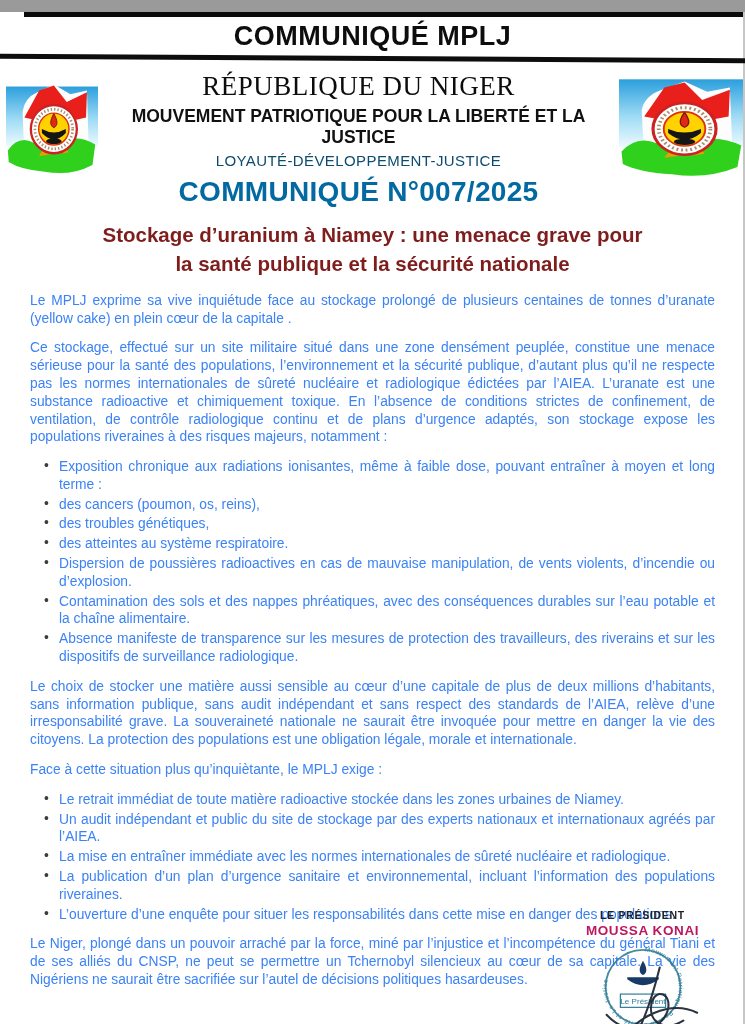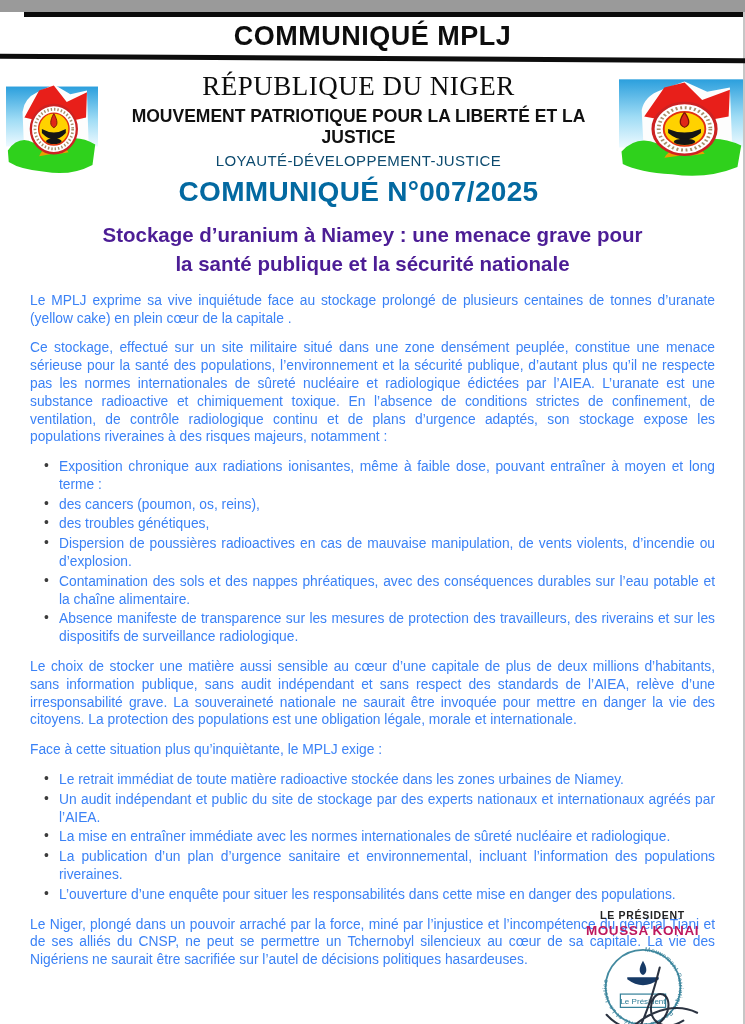--- a/index.html
+++ b/index.html
@@ -20,21 +20,21 @@
   .header-row { display:flex; align-items:flex-start; padding:8px 0 0 6px; }
   .logo-left  { flex:none; margin-top:4px; }
   .logo-right { flex:none; margin-left:auto; }
   .header-center { flex:1; text-align:center; padding-top:2px; }
   .republic { font-family:"Liberation Serif", serif; font-size:27px; color:#0c0c0c; letter-spacing:.5px; }
   .movement { font-size:17.5px; font-weight:800; color:#111; margin-top:4px; }
   .motto    { font-size:15px; color:#0c4a6e; margin-top:4px; letter-spacing:.4px; }
   .comm-no  { font-size:28px; font-weight:800; color:#0369a1; margin-top:7px; letter-spacing:.3px; }
 
   .doc-title { margin-top:12px; text-align:center; font-size:20.5px; font-weight:700;
-               color:#4c1d95; line-height:1.42; }
+               color:#7f1d1d; line-height:1.42; }
 
   .bodytext { padding:14px 30px 0 30px; font-size:13.8px; line-height:17.8px;
               color:#3b82f6; text-align:justify; }
   .bodytext p { margin:0 0 12px 0; }
   .bodytext ul { margin:0 0 12px 0; padding-left:14px; list-style:none; }
   .bodytext li { position:relative; padding-left:15px; margin:2px 0; }
   .bodytext li::before { content:"•"; position:absolute; left:0; top:-1px; color:#3c3c3c; }
 
   .sig { position:absolute; top:897px; right:20px; width:165px; text-align:center; }
   .sig-role { font-size:10.5px; font-weight:700; color:#222; letter-spacing:.7px; }
@@ -115,20 +115,21 @@
   </h1>
 
   <div class="bodytext">
     <p>Le MPLJ exprime sa vive inquiétude face au stockage prolongé de plusieurs centaines de tonnes d’uranate (yellow cake) en plein cœur de la capitale .</p>
     <p>Ce stockage, effectué sur un site militaire situé dans une zone densément peuplée, constitue une menace sérieuse pour la santé des populations, l’environnement et la sécurité publique, d’autant plus qu’il ne respecte pas les normes internationales de sûreté nucléaire et radiologique édictées par l’AIEA. L’uranate est une substance radioactive et chimiquement toxique. En l’absence de conditions strictes de confinement, de ventilation, de contrôle radiologique continu et de plans d’urgence adaptés, son stockage expose les populations riveraines à des risques majeurs, notamment :</p>
 
     <ul>
       <li>Exposition chronique aux radiations ionisantes, même à faible dose, pouvant entraîner à moyen et long terme :</li>
       <li>des cancers (poumon, os, reins),</li>
       <li>des troubles génétiques,</li>
+      <li>des atteintes au système respiratoire.</li>
       <li>Dispersion de poussières radioactives en cas de mauvaise manipulation, de vents violents, d’incendie ou d’explosion.</li>
       <li>Contamination des sols et des nappes phréatiques, avec des conséquences durables sur l’eau potable et la chaîne alimentaire.</li>
       <li>Absence manifeste de transparence sur les mesures de protection des travailleurs, des riverains et sur les dispositifs de surveillance radiologique.</li>
     </ul>
 
     <p>Le choix de stocker une matière aussi sensible au cœur d’une capitale de plus de deux millions d’habitants, sans information publique, sans audit indépendant et sans respect des standards de l’AIEA, relève d’une irresponsabilité grave. La souveraineté nationale ne saurait être invoquée pour mettre en danger la vie des citoyens. La protection des populations est une obligation légale, morale et internationale.</p>
     <p>Face à cette situation plus qu’inquiètante, le MPLJ exige :</p>
 
     <ul>
       <li>Le retrait immédiat de toute matière radioactive stockée dans les zones urbaines de Niamey.</li>

